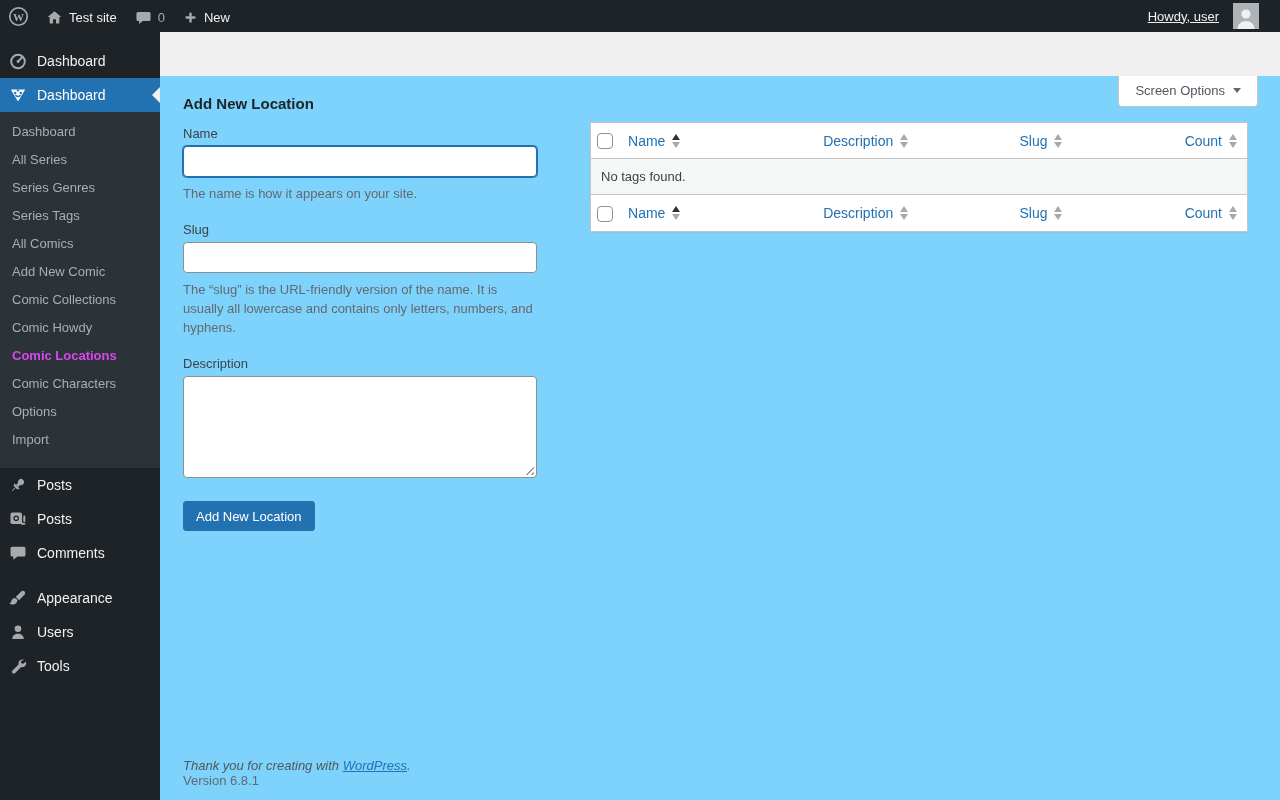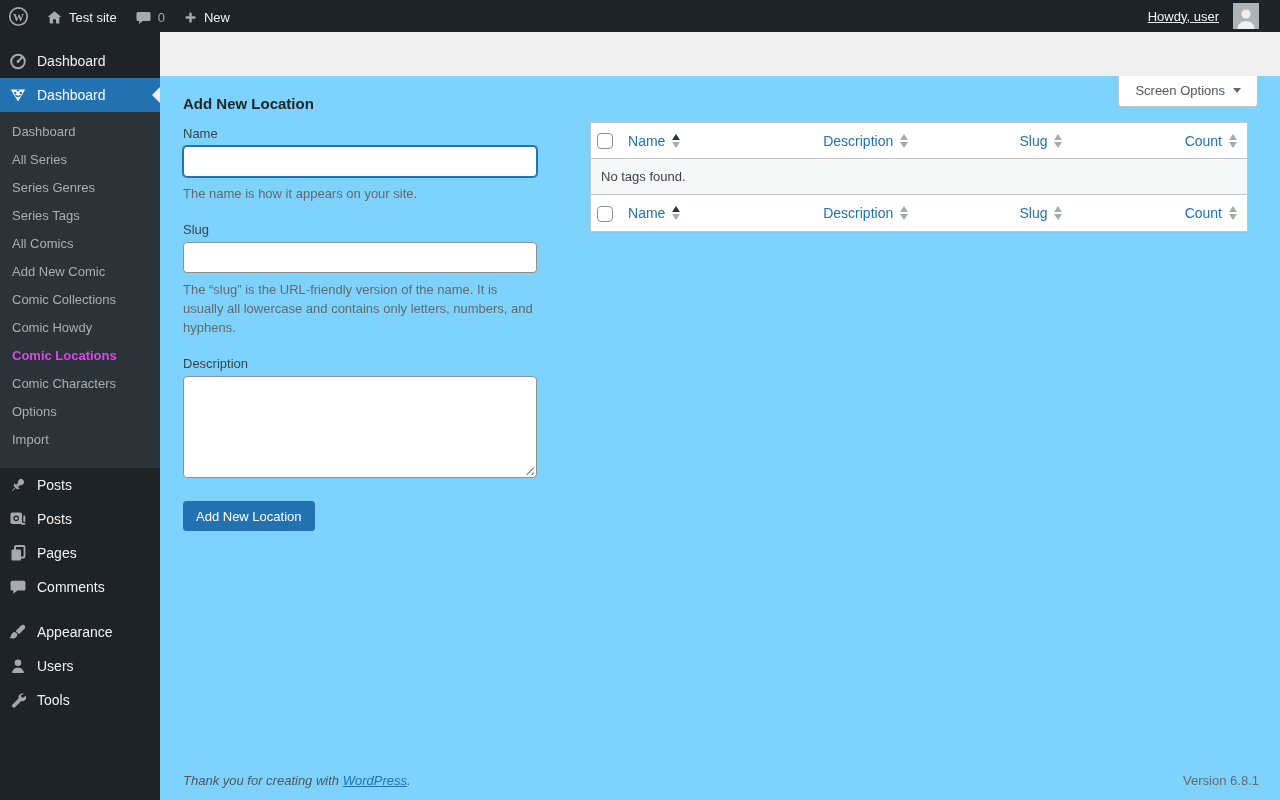--- a/index.html
+++ b/index.html
@@ -77,21 +77,21 @@
       border-bottom:6px solid #a7aaad; }
   .tri-down { width:0; height:0; border-left:4px solid transparent; border-right:4px solid transparent;
       border-top:6px solid #a7aaad; }
   .sorted-asc .tri-up { border-bottom-color:#2c3338; }
   .cb { display:inline-block; width:16px; height:16px; border:1px solid #8c8f94; border-radius:4px;
       background:#fff; cursor:pointer; vertical-align:middle; }
   .empty-row td { background:#f6f7f7; padding:10px; font-size:13px; color:#3c434a; }
 
   
   #footer { position:absolute; left:23px; right:21px; bottom:12px; display:flex;
-      justify-content:space-between; align-items:baseline; font-size:13px; }
+      justify-content:space-between; align-items:baseline; font-size:13px;flex-direction:column; }
   .thanks { font-style:italic; color:#50575e; }
   .thanks a { color:#2271b1; }
   .version { color:#646970; }
 
   svg { display:block; }
 </style>
 </head>
 <body>
 
 <div id="adminbar">
@@ -202,29 +202,20 @@
             <circle cx="8.2" cy="9.2" r="1.5" fill="#a7aaad"></circle>
             <rect x="15.3" y="6.5" width="2" height="6.5" rx="1"></rect>
             <rect x="12.8" y="13.8" width="4.5" height="2" rx="1"></rect>
           </g>
         </svg>
     </span>
     <span>Posts</span>
   </div>
   <div class="menu-item">
     <span class="mi-icon">
-      <svg width="20" height="20" viewBox="0 0 20 20">
-          <rect x="7" y="3" width="9.5" height="11.5" rx="1" fill="none" stroke="#a7aaad" stroke-width="1.8"></rect>
-          <rect x="3.5" y="6.5" width="9.5" height="11" rx="1" fill="#a7aaad"></rect>
-        </svg>
-    </span>
-    <span>Pages</span>
-  </div>
-  <div class="menu-item">
-    <span class="mi-icon">
       <svg width="18" height="18" viewBox="0 0 20 20">
           <path fill="#a7aaad" d="M3.5 3h13a1.8 1.8 0 0 1 1.8 1.8v7.4a1.8 1.8 0 0 1-1.8 1.8H9.4L4.8 17.6v-3.6H3.5a1.8 1.8 0 0 1-1.8-1.8V4.8A1.8 1.8 0 0 1 3.5 3z"></path>
         </svg>
     </span>
     <span>Comments</span>
   </div>
 
   <div class="menu-sep"></div>
 
   <div class="menu-item">

